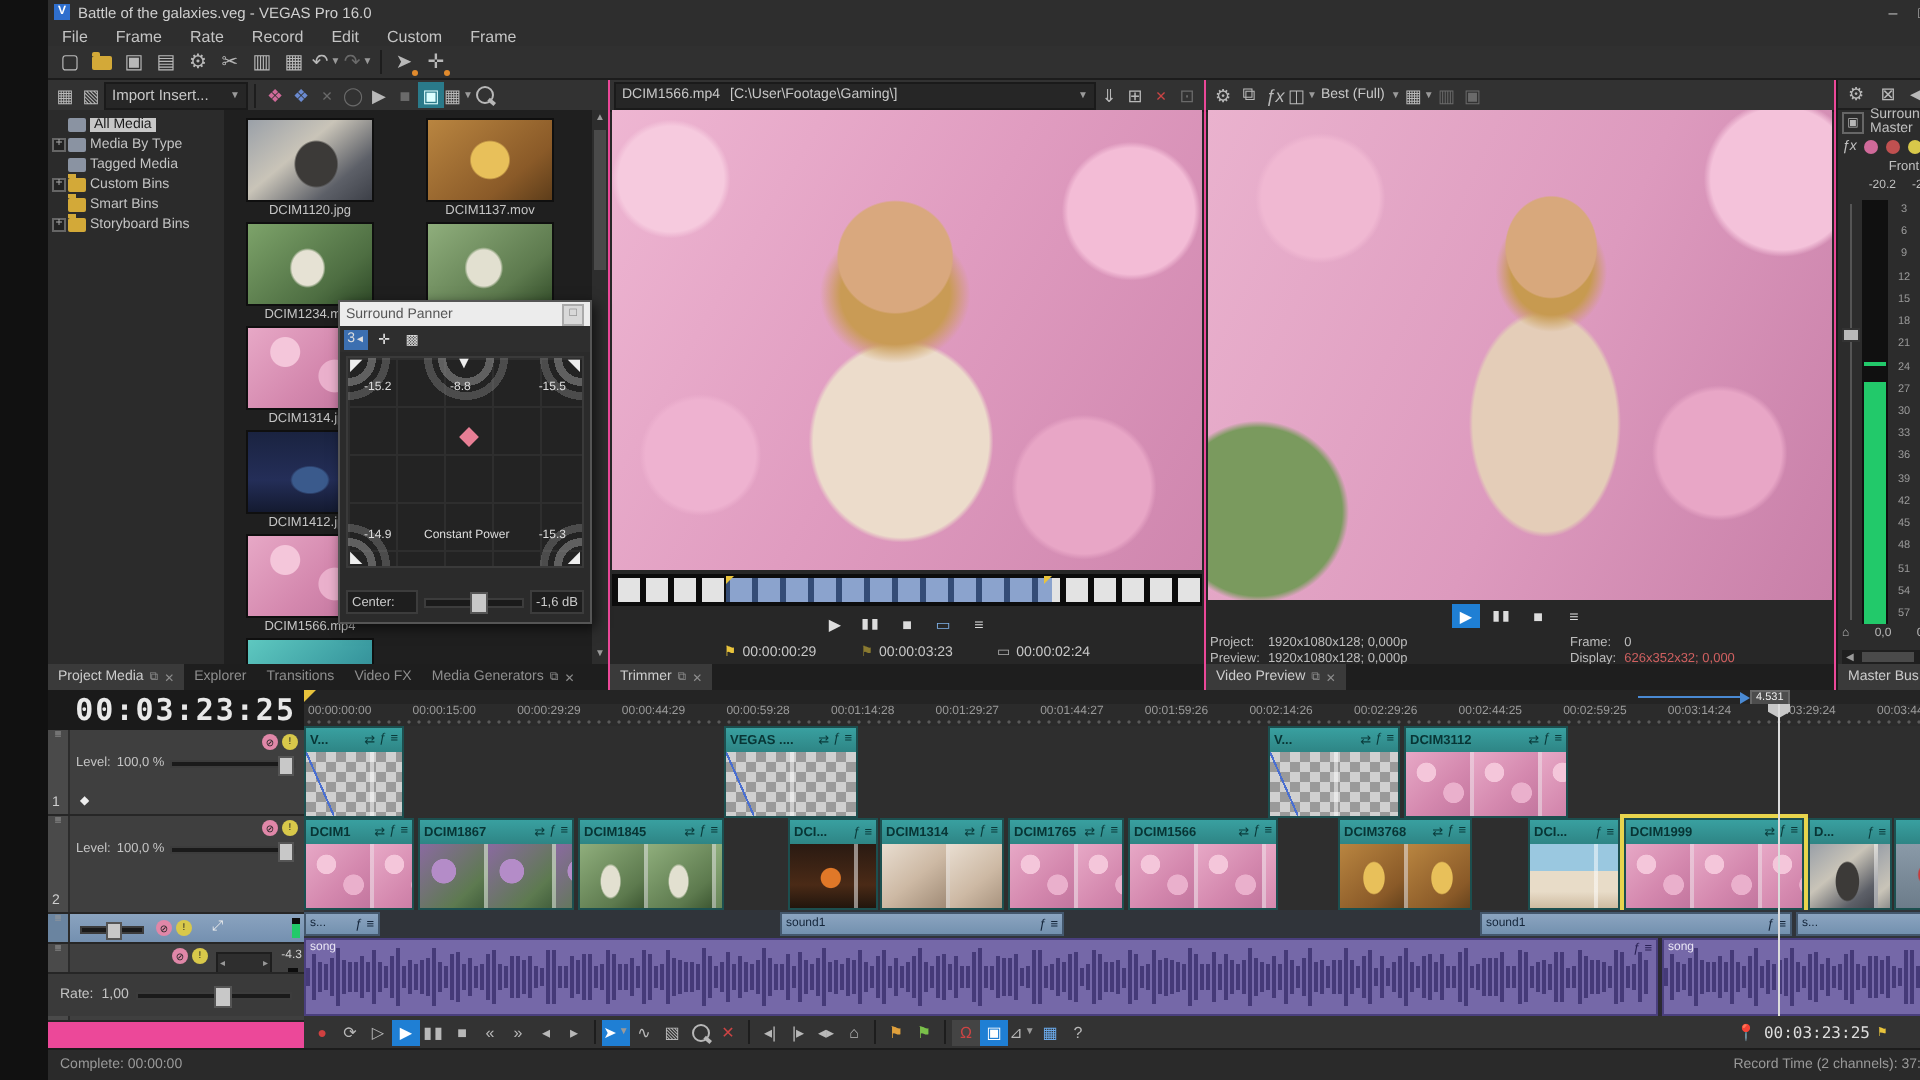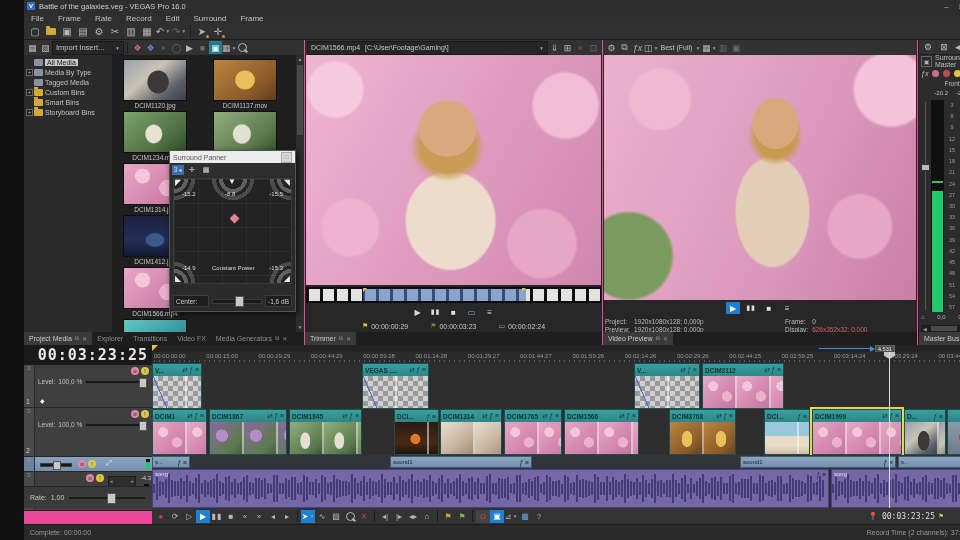--- a/index.html
+++ b/index.html
@@ -270,21 +270,21 @@
       <span class="winbtn">×</span>
     </span>
   </div>
 
   <div class="abs menubar">
     <span class="menuitem">File</span>
     <span class="menuitem">Frame</span>
     <span class="menuitem">Rate</span>
     <span class="menuitem">Record</span>
     <span class="menuitem">Edit</span>
-    <span class="menuitem">Surround</span>
+    <span class="menuitem">Custom</span>
     <span class="menuitem">Frame</span>
   </div>
 
   <div class="abs toolbar">
     <span class="ic">▢</span>
     <span class="ic">
         <span class="folder"></span>
       </span>
     <span class="ic">▣</span>
     <span class="ic">▤</span>

